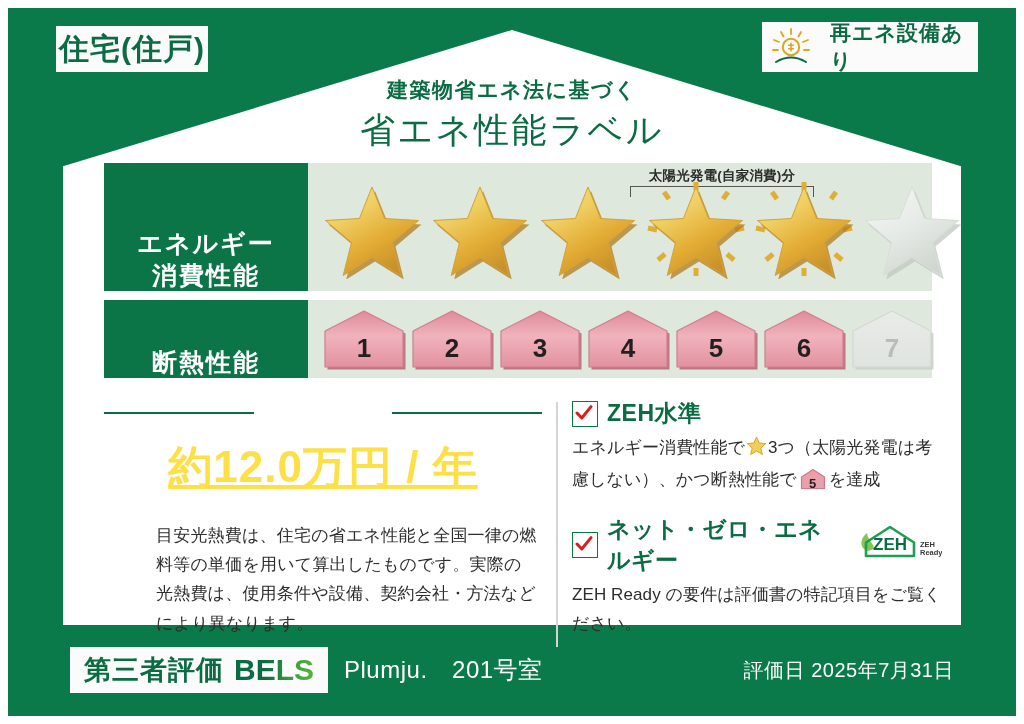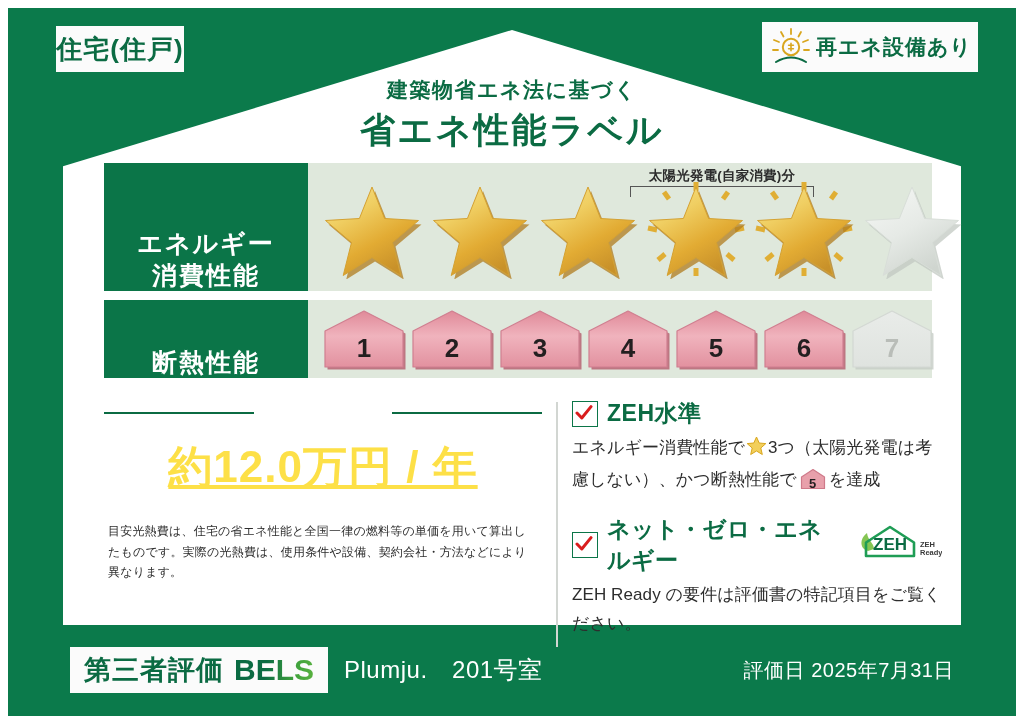--- a/index.html
+++ b/index.html
@@ -43,51 +43,51 @@
     background: #fbfbfb;
     color: #0b6b43;
     font-weight: 700;
     display: flex;
     align-items: center;
     z-index: 6;
     letter-spacing: 1px;
   }
   .tag-house-type {
     left: 48px; top: 18px;
-    width: 128px; height: 46px;
-    font-size: 26px;
+    width: 152px; height: 46px;
+    font-size: 30px;
     justify-content: center;
   }
   .tag-renewable {
     right: 38px; top: 14px;
     width: 216px; height: 50px;
     font-size: 21px;
     padding-left: 6px;
-    gap: 2px;
+    gap: 16px;
   }
   .sun-icon { width: 46px; height: 42px; flex: 0 0 46px; }
 
   
   .title-block {
     position: absolute;
     left: 0; right: 0;
     top: 68px;
     text-align: center;
     z-index: 5;
     color: #0b6b43;
   }
   .title-sub {
     font-size: 21px;
     font-weight: 700;
     letter-spacing: 1.5px;
     margin-bottom: 3px;
   }
   .title-main {
     font-size: 35px;
-    font-weight: 700;
+    font-weight: 400;
     letter-spacing: 2.5px;
   }
 
   
   .panels { position: absolute; left: 96px; top: 155px; width: 828px; z-index: 5; }
 
   .perf-row { display: flex; background: #dfe8dc; height: 128px; margin-bottom: 9px; }
   .perf-row.insulation { height: 78px; }
 
   .perf-label {
@@ -172,25 +172,26 @@
   .cost-value {
     text-align: center;
     color: #fde047;
     font-size: 44px;
     font-weight: 700;
     letter-spacing: 1px;
     margin: 10px 0 24px;
     text-decoration: underline;
   }
   .cost-note {
-    font-size: 12px;
+    font-size: 17px;
     line-height: 1.72;
     color: #2d2d2d;
     letter-spacing: .2px;
     padding: 0 4px;
+    margin-left: 48px;
   }
 
   
   .zeh-item { margin-bottom: 14px; }
   .zeh-head { display: flex; align-items: center; gap: 9px; }
   .check-box {
     width: 26px; height: 26px; flex: 0 0 26px;
     border: 1.8px solid #0b7548;
     background: #fff;
     position: relative;

